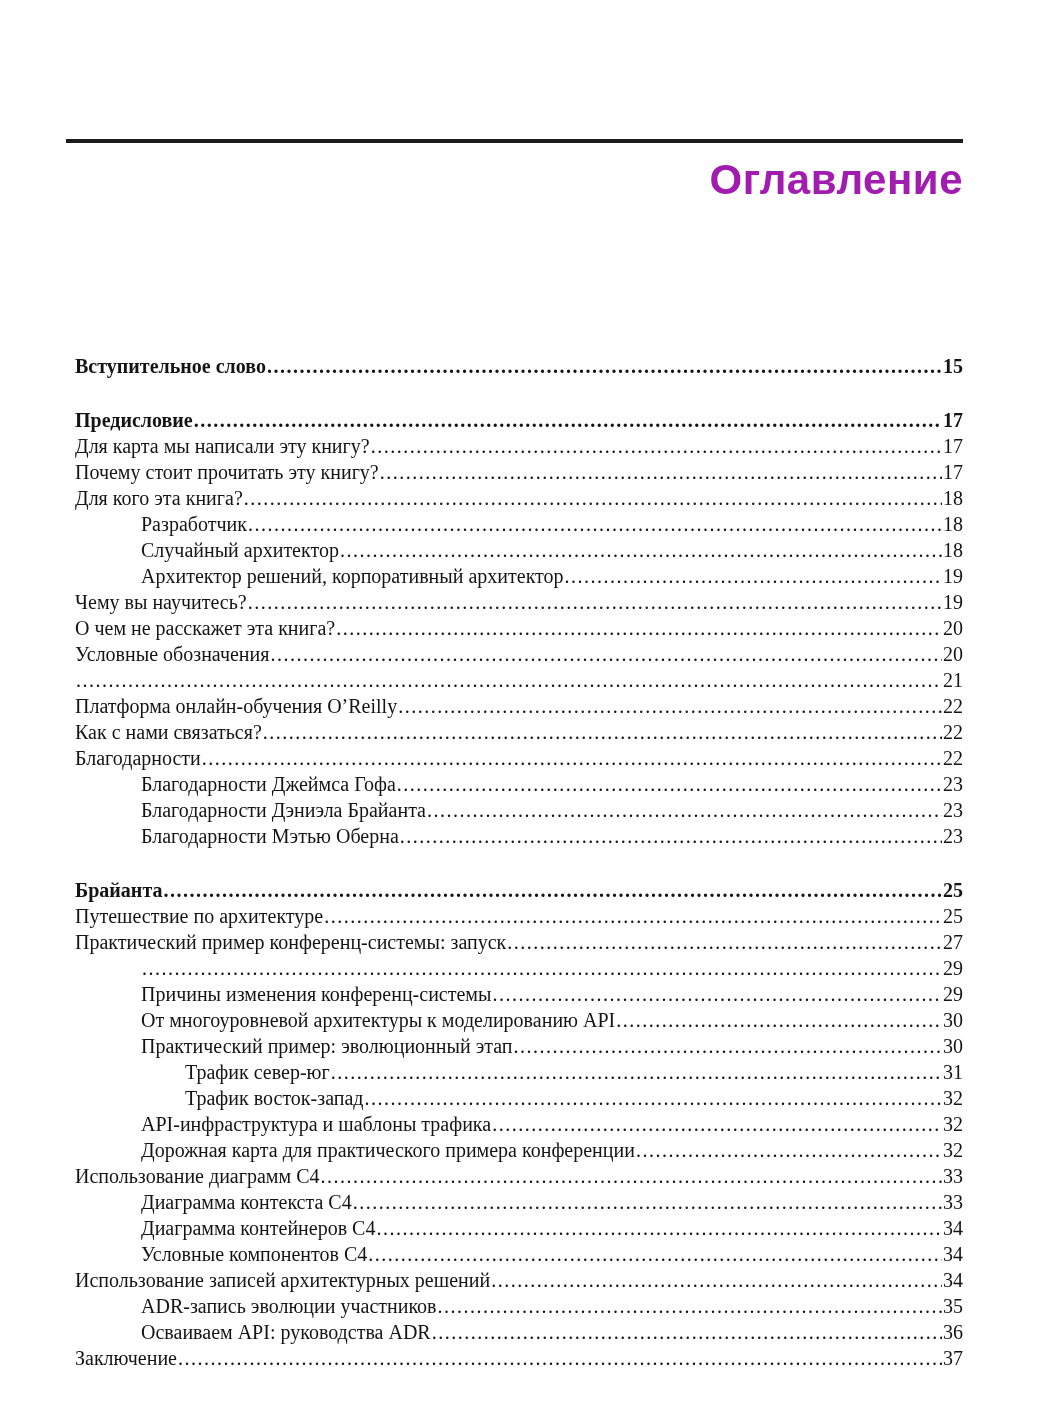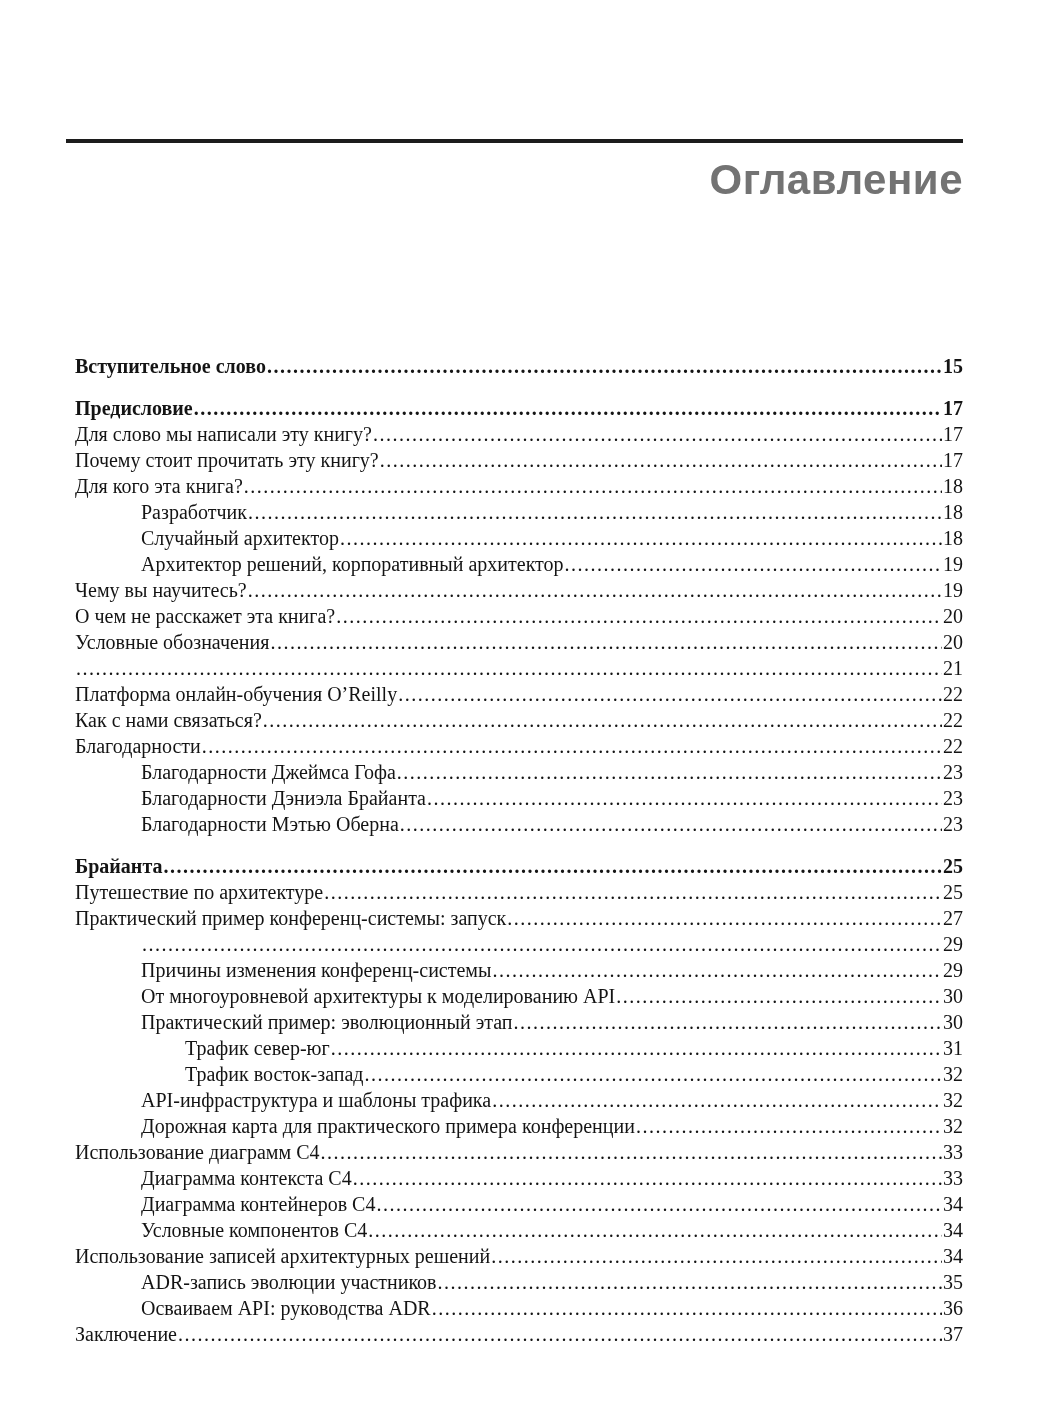--- a/index.html
+++ b/index.html
@@ -23,34 +23,34 @@
     margin: 139px 0 0 -9px;
     width: calc(100% + 9px);
   }
   .page-title {
     margin: 14px 0 0 0;
     text-align: right;
     font-family: "Liberation Sans", "DejaVu Sans", sans-serif;
     font-weight: 700;
     font-size: 42px;
     line-height: 1.1;
-    color: #737373;
+    color: #a21caf;
     letter-spacing: 0.5px;
   }
   .toc {
     margin-top: 150px;
     font-size: 20px;
   }
   .entry {
     display: flex;
     align-items: baseline;
     line-height: 26px;
     white-space: nowrap;
   }
-  .entry.space-before { margin-top: 16px; }
+  .entry.space-before { margin-top: 28px; }
   .entry.bold { font-weight: 700; justify-content: space-between; }
   .entry .label { flex: 0 0 auto; }
   .indent-1 { padding-left: 66px; }
   .indent-2 { padding-left: 110px; }
   .dots {
     flex: 1 1 auto;
     min-width: 12px;
     overflow: hidden;
     white-space: nowrap;
     margin: 0 1px;
@@ -72,21 +72,21 @@
         <span class="label">Вступительное слово</span>
         <span class="dots"></span>
         <span class="pagenum">15</span>
       </div>
       <div class="entry indent-0 bold space-before">
         <span class="label">Предисловие</span>
         <span class="dots"></span>
         <span class="pagenum">17</span>
       </div>
       <div class="entry indent-0">
-        <span class="label">Для слово мы написали эту книгу?</span>
+        <span class="label">Для карта мы написали эту книгу?</span>
         <span class="dots"></span>
         <span class="pagenum">17</span>
       </div>
       <div class="entry indent-0">
         <span class="label">Почему стоит прочитать эту книгу?</span>
         <span class="dots"></span>
         <span class="pagenum">17</span>
       </div>
       <div class="entry indent-0">
         <span class="label">Для кого эта книга?</span>

